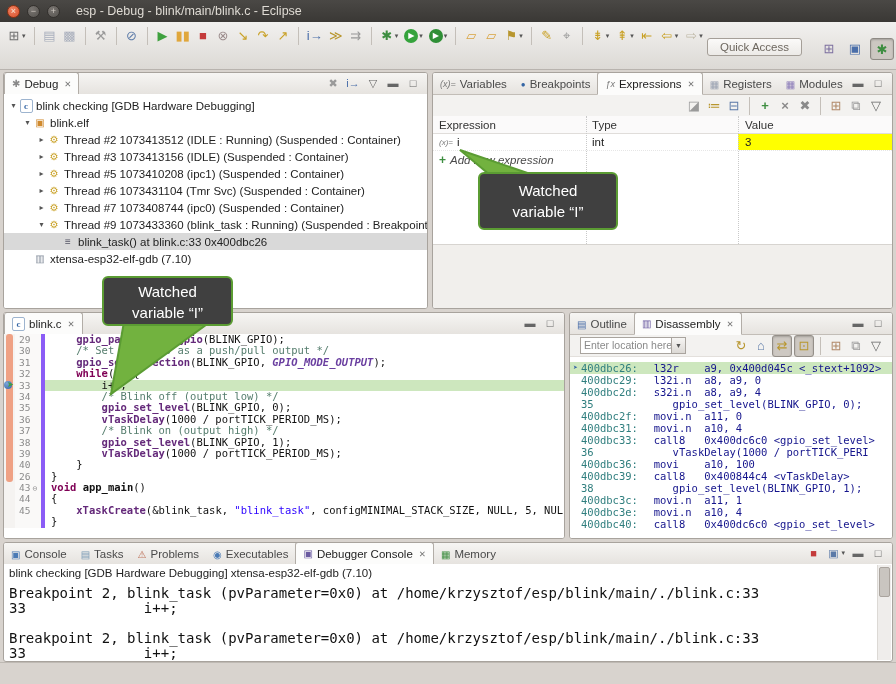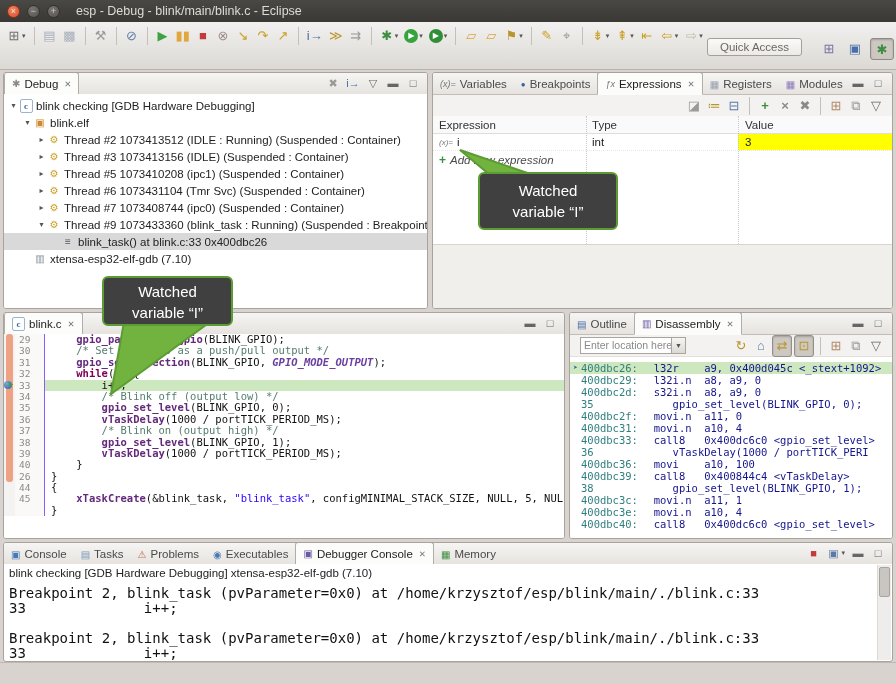--- a/index.html
+++ b/index.html
@@ -70,21 +70,21 @@
   .addplus{color:#3e8e41;font-weight:bold;font-size:12px;}
   .addlbl{font-style:italic;color:#4a4a4a;}
   #expr-detail{position:absolute;left:0;top:171px;right:0;bottom:0;background:#f1efec;border-top:1px solid #d7d4d0;}
 
   
   #editor-pane{left:3px;top:312px;width:562px;height:227px;}
   #ed-content{position:absolute;left:0;top:21px;right:0;bottom:0;background:#fff;}
   #ed-rows{position:absolute;inset:0;overflow:hidden;}
   .edrow{display:flex;height:11.4px;line-height:11.4px;font-family:"DejaVu Sans Mono",monospace;font-size:10.5px;white-space:pre;}
   .edannot{width:11px;flex:none;background:#f5f3f1;}
-  .ednum{width:30px;flex:none;background:#faf9f8;color:#8a8a8a;font-size:9.5px;padding-left:4px;box-sizing:border-box;border-right:1px solid #8b5cf6;}
+  .ednum{width:30px;flex:none;background:#faf9f8;color:#8a8a8a;font-size:9.5px;padding-left:4px;box-sizing:border-box;border-right:4px solid #8b5cf6;}
   .fold{color:#999;font-size:8px;margin-left:2px;}
   .edcode{flex:1;padding-left:6px;}
   .edcode.hl{background:#cde7be;}
   .sx-p{color:#111;}
   .sx-c{color:#567e6e;}
   .sx-k{color:#7f0055;font-weight:bold;}
   .sx-f{color:#64297a;font-weight:bold;}
   .sx-m{color:#6a3fa0;font-style:italic;font-weight:bold;}
   .sx-s{color:#2a00ff;}
   .sx-d{color:#111;font-weight:bold;}
@@ -451,20 +451,21 @@
           <div class="edrow"><span class="edannot"></span><span class="ednum">32</span><span class="edcode"><span class="sx-p">    </span><span class="sx-k">while</span><span class="sx-p">(1) {</span></span></div>
           <div class="edrow"><span class="edannot"></span><span class="ednum">33</span><span class="edcode hl"><span class="sx-p">        i++;</span></span></div>
           <div class="edrow"><span class="edannot"></span><span class="ednum">34</span><span class="edcode"><span class="sx-p">        </span><span class="sx-c">/* Blink off (output low) */</span></span></div>
           <div class="edrow"><span class="edannot"></span><span class="ednum">35</span><span class="edcode"><span class="sx-p">        </span><span class="sx-f">gpio_set_level</span><span class="sx-p">(BLINK_GPIO, 0);</span></span></div>
           <div class="edrow"><span class="edannot"></span><span class="ednum">36</span><span class="edcode"><span class="sx-p">        </span><span class="sx-f">vTaskDelay</span><span class="sx-p">(1000 / portTICK_PERIOD_MS);</span></span></div>
           <div class="edrow"><span class="edannot"></span><span class="ednum">37</span><span class="edcode"><span class="sx-p">        </span><span class="sx-c">/* Blink on (output high) */</span></span></div>
           <div class="edrow"><span class="edannot"></span><span class="ednum">38</span><span class="edcode"><span class="sx-p">        </span><span class="sx-f">gpio_set_level</span><span class="sx-p">(BLINK_GPIO, 1);</span></span></div>
           <div class="edrow"><span class="edannot"></span><span class="ednum">39</span><span class="edcode"><span class="sx-p">        </span><span class="sx-f">vTaskDelay</span><span class="sx-p">(1000 / portTICK_PERIOD_MS);</span></span></div>
           <div class="edrow"><span class="edannot"></span><span class="ednum">40</span><span class="edcode"><span class="sx-p">    }</span></span></div>
           <div class="edrow"><span class="edannot"></span><span class="ednum">26</span><span class="edcode"><span class="sx-p">}</span></span></div>
+          <div class="edrow"><span class="edannot"></span><span class="ednum">43<span class="fold">⊖</span></span><span class="edcode"><span class="sx-k">void</span><span class="sx-p"> </span><span class="sx-d">app_main</span><span class="sx-p">()</span></span></div>
           <div class="edrow"><span class="edannot"></span><span class="ednum">44</span><span class="edcode"><span class="sx-p">{</span></span></div>
           <div class="edrow"><span class="edannot"></span><span class="ednum">45</span><span class="edcode"><span class="sx-p">    </span><span class="sx-f">xTaskCreate</span><span class="sx-p">(&amp;blink_task, </span><span class="sx-s">"blink_task"</span><span class="sx-p">, configMINIMAL_STACK_SIZE, NULL, 5, NULL);</span></span></div>
           <div class="edrow"><span class="edannot"></span><span class="ednum"></span><span class="edcode"><span class="sx-p">}</span></span></div>
         </div>
       <div id="range-bar"></div>
       <div id="bp-marker">
         <span class="ball"></span>
           <span class="arr">➤</span>
       </div>
     </div>
@@ -516,21 +517,21 @@
             <span class="tb-glyph" style="color: rgb(154, 154, 154);">⧉</span>
           </span>
           <span class="tb-btn" title="view-menu">
             <span class="tb-glyph" style="color: rgb(102, 102, 102);">▽</span>
           </span>
         </span>
     </div>
     <div id="dis-rows">
         <div class="drow cur"><span class="dmark">➤</span><span class="daddr">400dbc26:</span><span class="dtext">  l32r    a9, 0x400d045c &lt;_stext+1092&gt;</span></div>
         <div class="drow"><span class="dmark"></span><span class="daddr">400dbc29:</span><span class="dtext">  l32i.n  a8, a9, 0</span></div>
-        <div class="drow"><span class="dmark"></span><span class="daddr">400dbc2d:</span><span class="dtext">  s32i.n  a8, a9, 0</span></div>
+        <div class="drow"><span class="dmark"></span><span class="daddr">400dbc2d:</span><span class="dtext">  s32i.n  a8, a9, 4</span></div>
         <div class="drow"><span class="dmark"></span><span class="daddr">35</span><span class="dtext">     gpio_set_level(BLINK_GPIO, 0);</span></div>
         <div class="drow"><span class="dmark"></span><span class="daddr">400dbc2f:</span><span class="dtext">  movi.n  a11, 0</span></div>
         <div class="drow"><span class="dmark"></span><span class="daddr">400dbc31:</span><span class="dtext">  movi.n  a10, 4</span></div>
         <div class="drow"><span class="dmark"></span><span class="daddr">400dbc33:</span><span class="dtext">  call8   0x400dc6c0 &lt;gpio_set_level&gt;</span></div>
         <div class="drow"><span class="dmark"></span><span class="daddr">36</span><span class="dtext">     vTaskDelay(1000 / portTICK_PERI</span></div>
         <div class="drow"><span class="dmark"></span><span class="daddr">400dbc36:</span><span class="dtext">  movi    a10, 100</span></div>
         <div class="drow"><span class="dmark"></span><span class="daddr">400dbc39:</span><span class="dtext">  call8   0x400844c4 &lt;vTaskDelay&gt;</span></div>
         <div class="drow"><span class="dmark"></span><span class="daddr">38</span><span class="dtext">     gpio_set_level(BLINK_GPIO, 1);</span></div>
         <div class="drow"><span class="dmark"></span><span class="daddr">400dbc3c:</span><span class="dtext">  movi.n  a11, 1</span></div>
         <div class="drow"><span class="dmark"></span><span class="daddr">400dbc3e:</span><span class="dtext">  movi.n  a10, 4</span></div>

